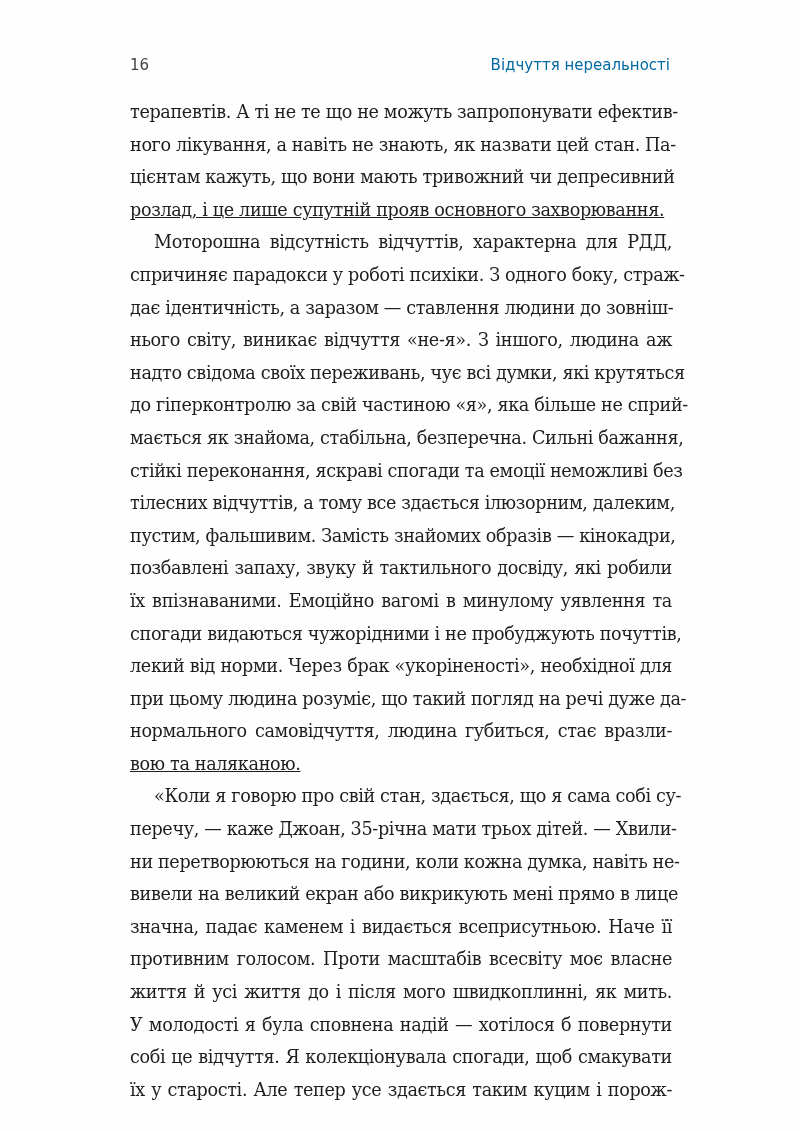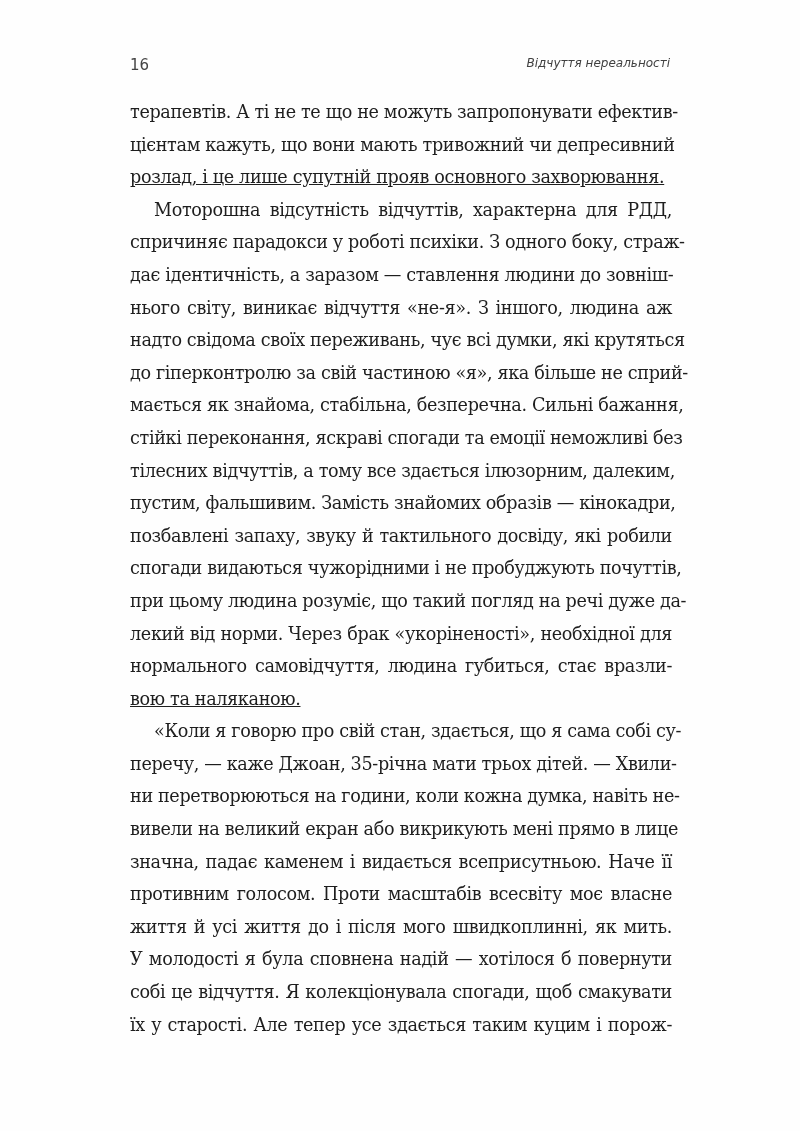--- a/index.html
+++ b/index.html
@@ -1,57 +1,59 @@
 <!DOCTYPE html>
 <html><head>
 <meta charset="utf-8">
 <style>
   html, body { margin: 0; padding: 0; background: #ffffff; }
   body { width: 800px; height: 1131px; position: relative; overflow: hidden; }
   .page { position: absolute; left: 0; top: 0; width: 800px; height: 1131px; background: #fefefe; }
   .running-head { position: absolute; left: 130px; right: 130px; top: 56px; height: 24px; color: #555; font-family: "DejaVu Serif", serif; font-size: 15px; }
   .page-number { position: absolute; left: 0; top: 0; font-family: "DejaVu Sans", sans-serif; font-size: 15px; color: #444; }
-  .chapter-title { position: absolute; right: 0; top: 0; font-family: "DejaVu Sans", sans-serif; font-style: italic; font-size: 12px; color: #404040; }
+  .chapter-title { position: absolute; right: 0; top: 0; font-family: "DejaVu Sans", sans-serif; font-size: 15px; color: #0369a1; }
   .text-block { position: absolute; left: 130px; top: 96px; width: 542px; font-family: "DejaVu Serif", serif; font-size: 17.6px; color: #1e1e1e; }
   .line { height: 32.6px; line-height: 32.6px; white-space: nowrap; text-align: justify; text-align-last: justify; letter-spacing: -0.35px; }
   .line.last { text-align-last: left; text-decoration: underline; }
   .line.indent { padding-left: 24px; }
 </style>
 </head>
 <body>
 
 <div class="page">
   <div class="running-head">
     <span class="page-number">16</span>
     <span class="chapter-title">Відчуття нереальності</span>
   </div>
 
   <div class="text-block">
 
     <div>
       <div class="line">терапевтів. А ті не те що не можуть запропонувати ефектив-</div>
+      <div class="line">ного лікування, а навіть не знають, як назвати цей стан. Па-</div>
       <div class="line">цієнтам кажуть, що вони мають тривожний чи депресивний</div>
       <div class="line last">розлад, і це лише супутній прояв основного захворювання.</div>
     </div>
 
     <div>
       <div class="line indent">Моторошна відсутність відчуттів, характерна для РДД,</div>
       <div class="line">спричиняє парадокси у роботі психіки. З одного боку, страж-</div>
       <div class="line">дає ідентичність, а заразом — ставлення людини до зовніш-</div>
       <div class="line">нього світу, виникає відчуття «не-я». З іншого, людина аж</div>
       <div class="line">надто свідома своїх переживань, чує всі думки, які крутяться</div>
       <div class="line">до гіперконтролю за свій частиною «я», яка більше не сприй-</div>
       <div class="line">мається як знайома, стабільна, безперечна. Сильні бажання,</div>
       <div class="line">стійкі переконання, яскраві спогади та емоції неможливі без</div>
       <div class="line">тілесних відчуттів, а тому все здається ілюзорним, далеким,</div>
       <div class="line">пустим, фальшивим. Замість знайомих образів — кінокадри,</div>
       <div class="line">позбавлені запаху, звуку й тактильного досвіду, які робили</div>
+      <div class="line">їх впізнаваними. Емоційно вагомі в минулому уявлення та</div>
       <div class="line">спогади видаються чужорідними і не пробуджують почуттів,</div>
+      <div class="line">лекий від норми. Через брак «укоріненості», необхідної для</div>
       <div class="line">при цьому людина розуміє, що такий погляд на речі дуже да-</div>
-      <div class="line">лекий від норми. Через брак «укоріненості», необхідної для</div>
       <div class="line">нормального самовідчуття, людина губиться, стає вразли-</div>
       <div class="line last">вою та наляканою.</div>
     </div>
 
     <div>
       <div class="line indent">«Коли я говорю про свій стан, здається, що я сама собі су-</div>
       <div class="line">перечу, — каже Джоан, 35-річна мати трьох дітей. — Хвили-</div>
       <div class="line">ни перетворюються на години, коли кожна думка, навіть не-</div>
       <div class="line">вивели на великий екран або викрикують мені прямо в лице</div>
       <div class="line">значна, падає каменем і видається всеприсутньою. Наче її</div>

